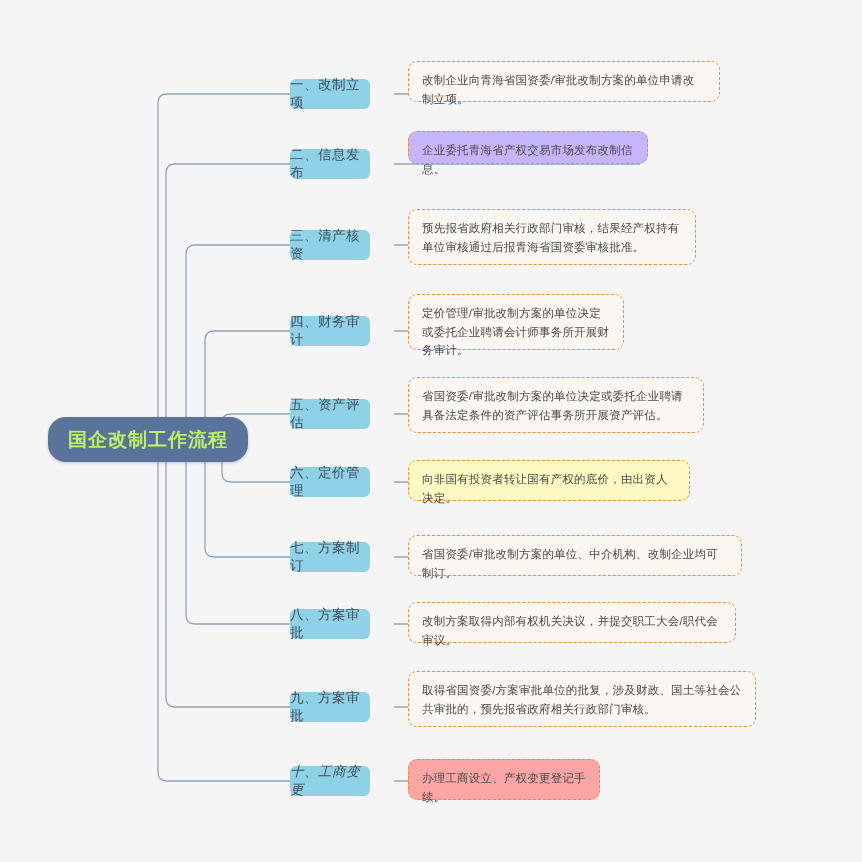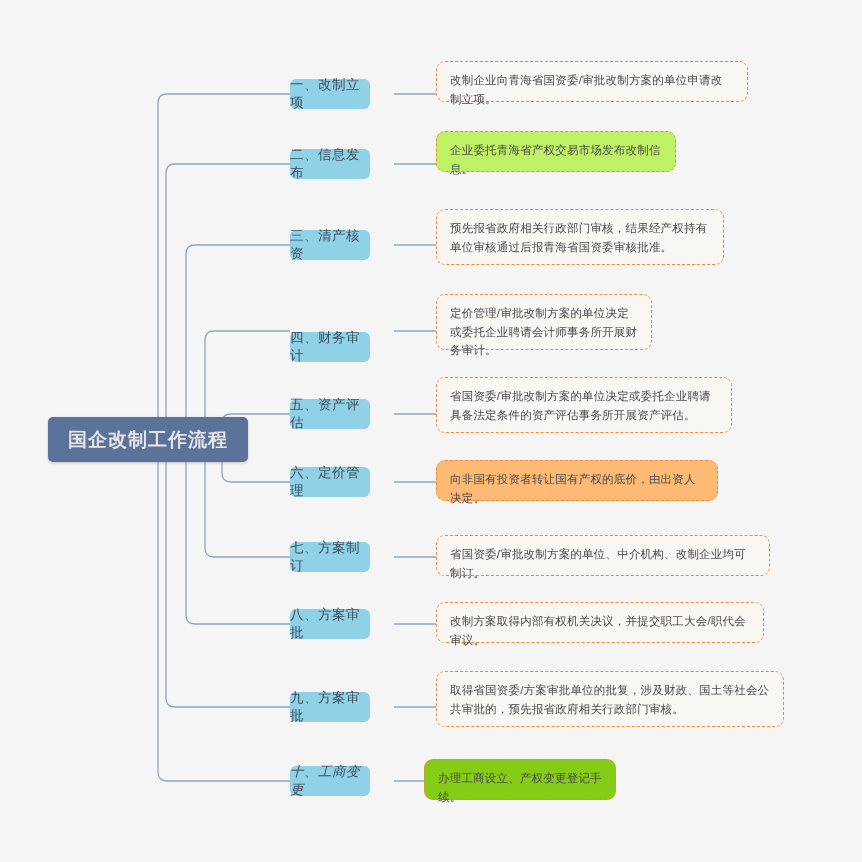--- a/index.html
+++ b/index.html
@@ -23,26 +23,26 @@
     height: 862px;
     pointer-events: none;
   }
   .root-node {
     position: absolute;
     left: 48px;
     top: 417px;
     width: 200px;
     height: 45px;
     background: #5b739b;
-    border-radius: 5px;
+    border-radius: 18px;
     box-shadow: 0 1px 3px rgba(60,70,90,0.28);
     display: flex;
     align-items: center;
     justify-content: center;
-    color: #e5e5e5;
+    color: #bef264;
     font-size: 19px;
     font-weight: bold;
     letter-spacing: 1px;
     z-index: 5;
   }
   .branch-label {
     position: absolute;
     left: 290px;
     width: 80px;
     height: 30px;
@@ -57,21 +57,20 @@
     z-index: 4;
   }
   .note-box {
     position: absolute;
     border: 1.6px dashed #f0883a;
     border-radius: 9px;
     background: #faf6f2;
     box-sizing: border-box;
     padding: 9px 13px 11px 13px;
     z-index: 3;
-    margin-left: 28px;
   }
   .note-text {
     font-size: 11.5px;
     line-height: 1.62;
     color: #4a4a4a;
     letter-spacing: 0.2px;
   }
 </style>
 </head>
 <body>
@@ -108,45 +107,45 @@
   <div id="branch-container">
       <div class="branch-label" style="top: 79px;">
         <span>一、改制立项</span>
       </div>
       <div class="note-box" style="left: 408px; top: 61px; width: 312px; height: 41px; border-color: rgb(240, 136, 58); background: rgb(250, 246, 242);">
         <div class="note-text">改制企业向青海省国资委/审批改制方案的单位申请改制立项。</div>
       </div>
       <div class="branch-label" style="top: 149px;">
         <span>二、信息发布</span>
       </div>
-      <div class="note-box" style="left: 408px; top: 131px; width: 240px; height: 41px; border-color: rgb(240, 136, 58); background: #bef264;">
+      <div class="note-box" style="left: 408px; top: 131px; width: 240px; height: 33px; border-color: rgb(240, 136, 58); background: #c4b5fd;">
         <div class="note-text">企业委托青海省产权交易市场发布改制信息。</div>
       </div>
       <div class="branch-label" style="top: 230px;">
         <span>三、清产核资</span>
       </div>
       <div class="note-box" style="left: 408px; top: 209px; width: 288px; height: 56px; border-color: rgb(240, 136, 58); background: rgb(250, 246, 242);">
         <div class="note-text">预先报省政府相关行政部门审核，结果经产权持有单位审核通过后报青海省国资委审核批准。</div>
       </div>
-      <div class="branch-label" style="top: 332px; justify-content: center;">
+      <div class="branch-label" style="top: 316px; justify-content: center;">
         <span>四、财务审计</span>
       </div>
       <div class="note-box" style="left: 408px; top: 294px; width: 216px; height: 56px; border-color: rgb(240, 136, 58); background: rgb(250, 246, 242);">
         <div class="note-text">定价管理/审批改制方案的单位决定或委托企业聘请会计师事务所开展财务审计。</div>
       </div>
       <div class="branch-label" style="top: 399px;">
         <span>五、资产评估</span>
       </div>
       <div class="note-box" style="left: 408px; top: 377px; width: 296px; height: 56px; border-color: rgb(240, 136, 58); background: rgb(250, 246, 242);">
         <div class="note-text">省国资委/审批改制方案的单位决定或委托企业聘请具备法定条件的资产评估事务所开展资产评估。</div>
       </div>
       <div class="branch-label" style="top: 467px;">
         <span>六、定价管理</span>
       </div>
-      <div class="note-box" style="left: 408px; top: 460px; width: 282px; height: 41px; border-color: rgb(240, 136, 58); background: #fdba74;">
+      <div class="note-box" style="left: 408px; top: 460px; width: 282px; height: 41px; border-color: rgb(240, 136, 58); background: #fef9c3;">
         <div class="note-text">向非国有投资者转让国有产权的底价，由出资人决定。</div>
       </div>
       <div class="branch-label" style="top: 542px; border-radius: 6px;">
         <span>七、方案制订</span>
       </div>
       <div class="note-box" style="left: 408px; top: 535px; width: 334px; height: 41px; border-color: rgb(240, 136, 58); background: rgb(250, 246, 242);">
         <div class="note-text">省国资委/审批改制方案的单位、中介机构、改制企业均可制订。</div>
       </div>
       <div class="branch-label" style="top: 609px;">
         <span>八、方案审批</span>
@@ -156,18 +155,18 @@
       </div>
       <div class="branch-label" style="top: 692px;">
         <span>九、方案审批</span>
       </div>
       <div class="note-box" style="left: 408px; top: 671px; width: 348px; height: 56px; border-color: rgb(240, 136, 58); background: rgb(250, 246, 242);">
         <div class="note-text">取得省国资委/方案审批单位的批复，涉及财政、国土等社会公共审批的，预先报省政府相关行政部门审核。</div>
       </div>
       <div class="branch-label" style="top: 766px; font-style: italic;">
         <span>十、工商变更</span>
       </div>
-      <div class="note-box" style="left: 396px; top: 759px; width: 192px; height: 41px; border-color: rgb(240, 136, 58); background: #84cc16;">
+      <div class="note-box" style="left: 408px; top: 759px; width: 192px; height: 41px; border-color: rgb(240, 136, 58); background: #fca5a5;">
         <div class="note-text">办理工商设立、产权变更登记手续。</div>
       </div>
     </div>
 
 </div>
 
 </body></html>

